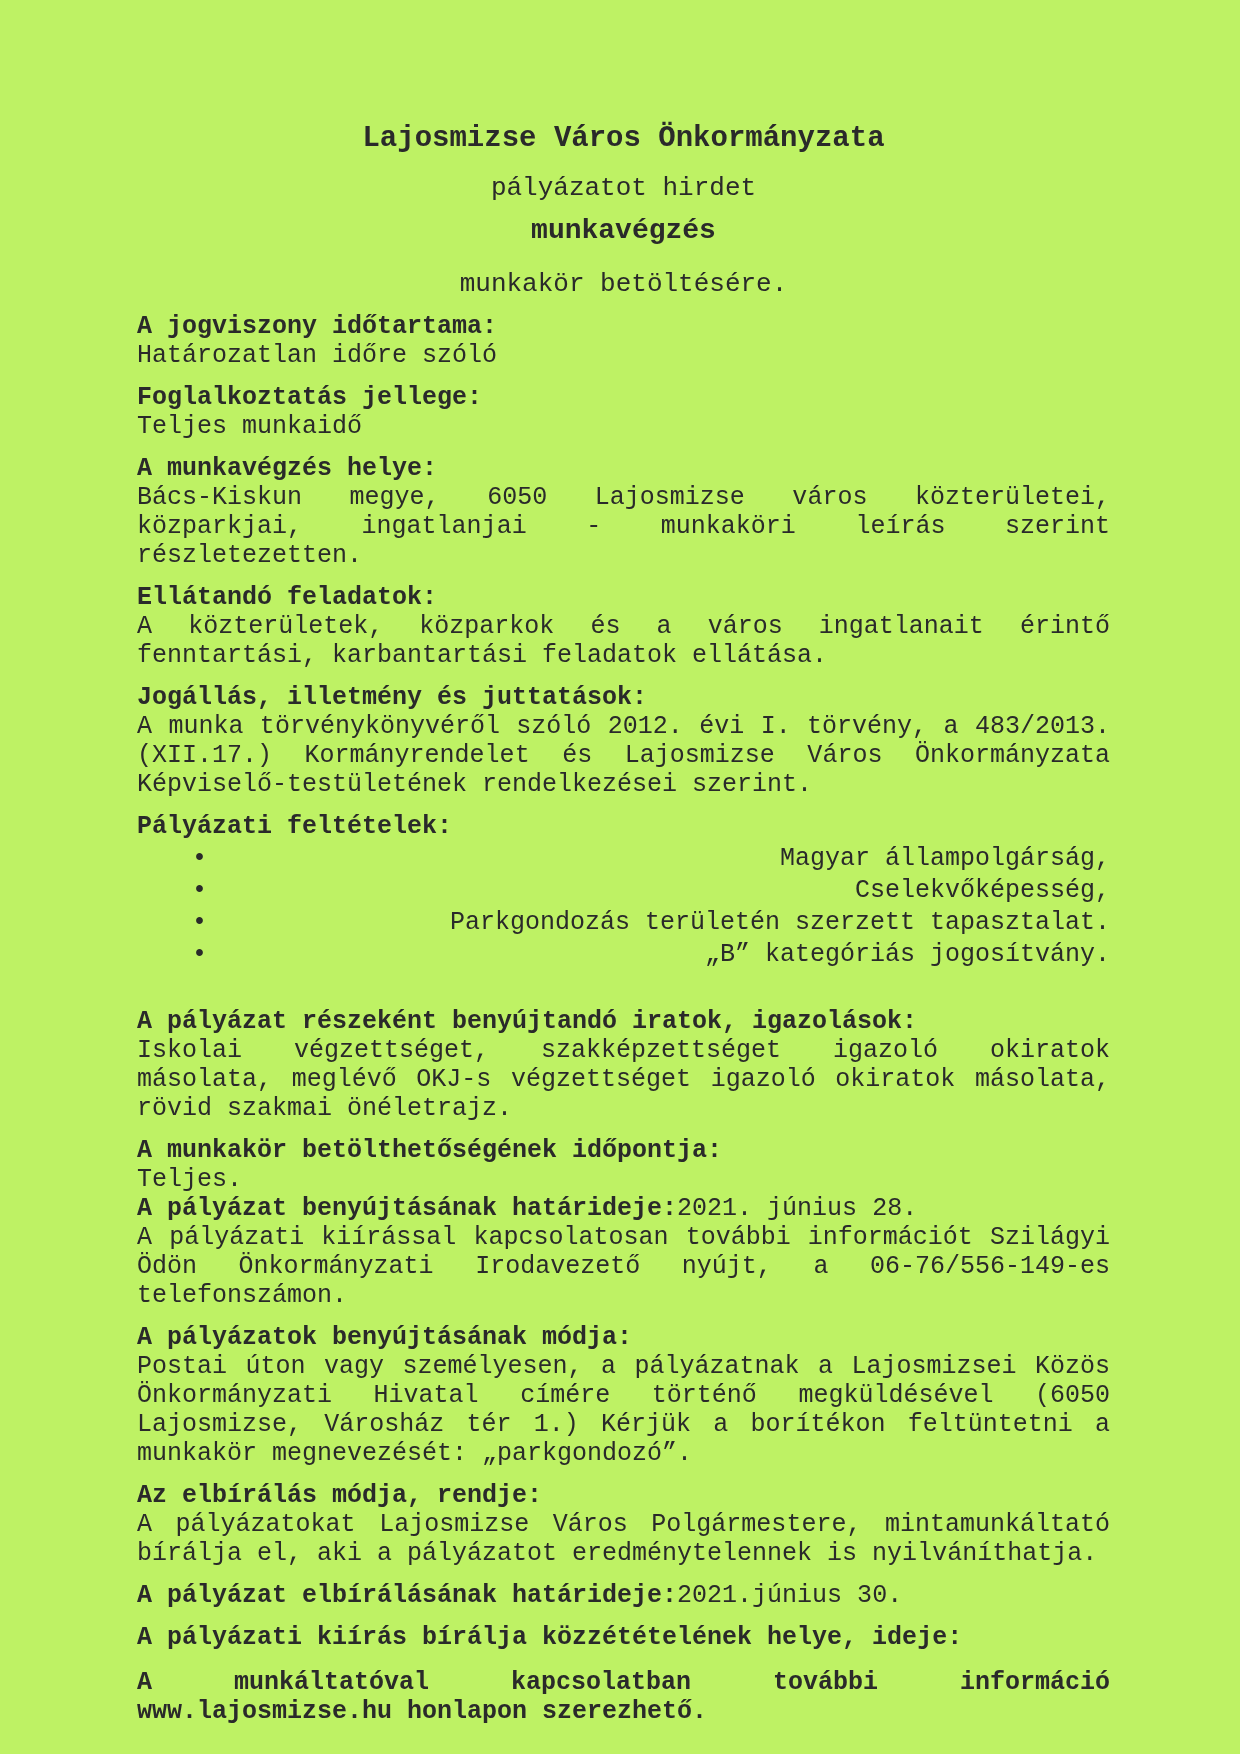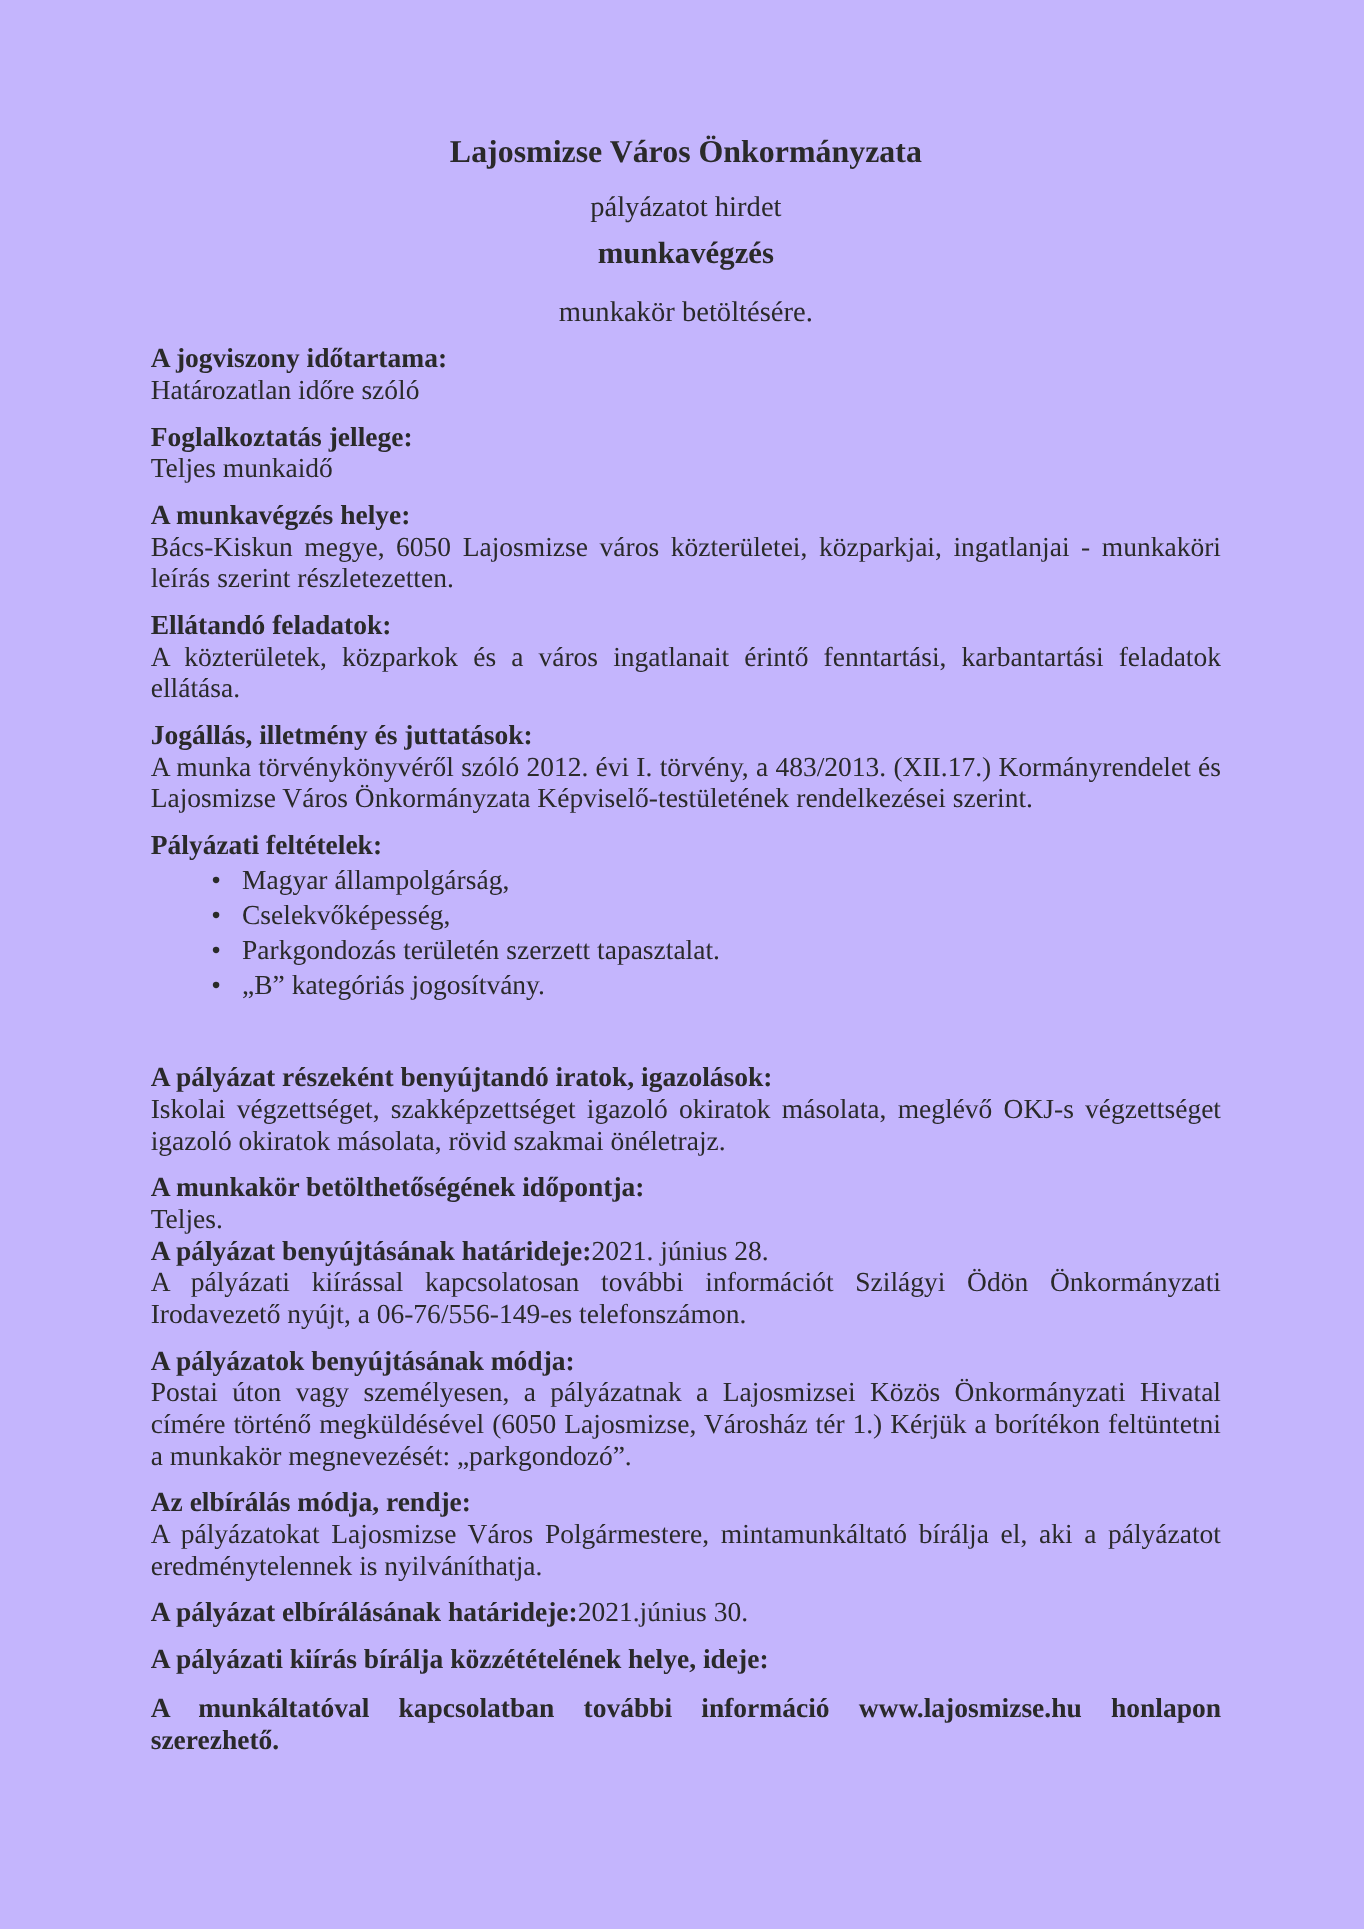--- a/index.html
+++ b/index.html
@@ -5,24 +5,24 @@
   html, body {
     margin: 0;
     padding: 0;
     background: #ffffff;
   }
   .page {
     position: relative;
     width: 1240px;
     height: 1754px;
     margin: 0 auto;
-    background: #c4b5fd;
+    background: #bef264;
     box-sizing: border-box;
     padding: 122px 130px 40px 137px;
-    font-family: Liberation Serif, serif;
+    font-family: Liberation Mono, monospace;
     color: #2a2a2a;
     font-size: 25px;
     line-height: 29px;
     overflow: hidden;
   }
   .doc-header {
     text-align: center;
   }
   .org-name {
     font-weight: bold;
@@ -42,41 +42,42 @@
   }
   .position-suffix {
     font-size: 26px;
     line-height: 30px;
     margin-top: 22px;
   }
   .sec {
     margin-top: 13px;
   }
   .sec.extra-gap {
-    margin-top: 54px;
+    margin-top: 38px;
   }
   .sec.no-gap {
     margin-top: 0;
   }
   .sec-heading {
     font-weight: bold;
   }
   .sec-body {
     margin: 0;
   }
   .sec-body.justify {
     text-align: justify;
   }
   .inline-label {
     font-weight: bold;
   }
   .bullets {
     list-style: none;
     margin: 0;
     padding: 0;
+    text-align: right;
   }
   .bullets li {
     position: relative;
     padding-left: 83px;
     margin-top: 3px;
   }
   .bullets li::before {
     content: "\2022";
     position: absolute;
     left: 55px;

